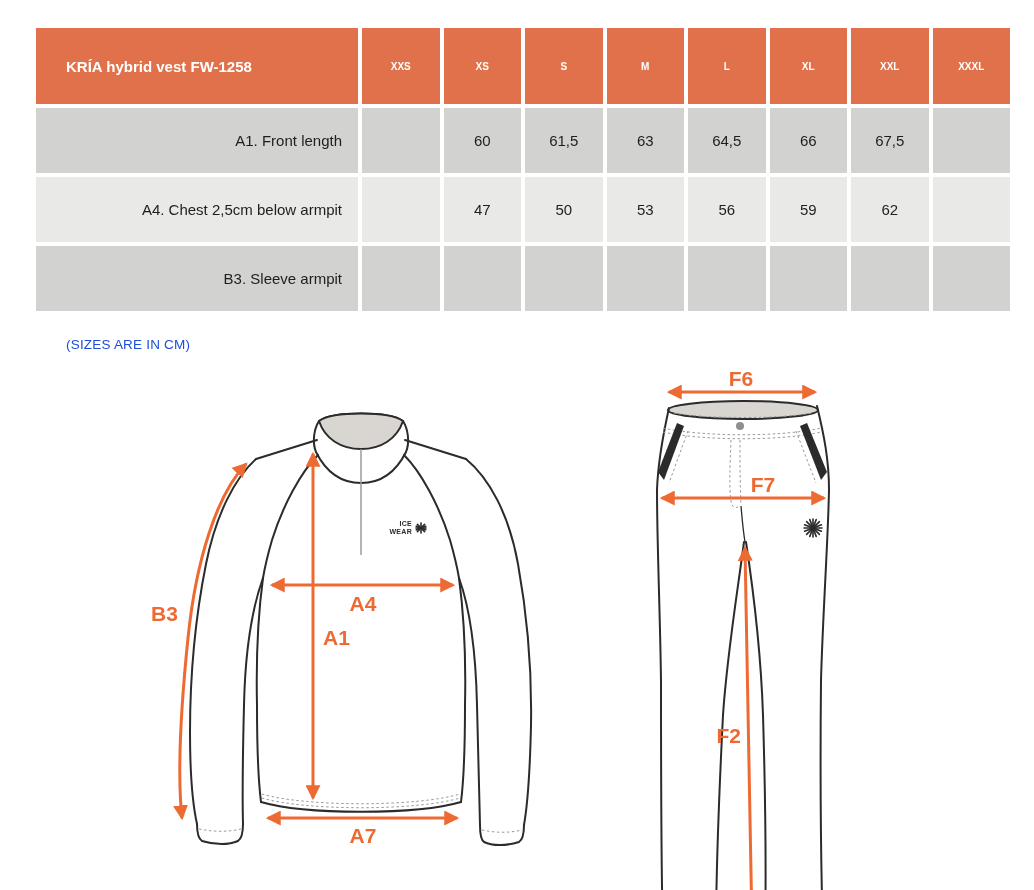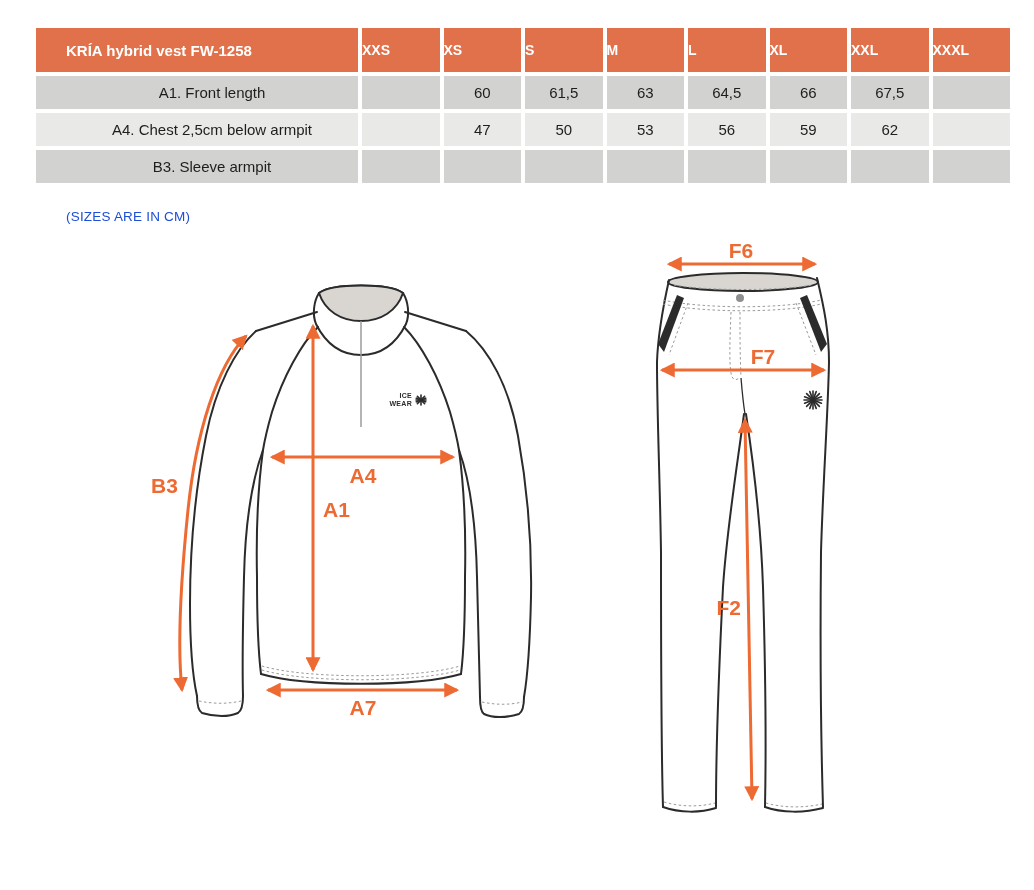--- a/index.html
+++ b/index.html
@@ -12,44 +12,44 @@
     overflow: hidden;
   }
   table.size-table {
     border-collapse: separate;
     border-spacing: 4px;
     table-layout: fixed;
     width: 982px;
     margin: 24px 0 0 32px;
   }
   table.size-table th, table.size-table td {
-    padding: 0;
+    padding: 16px;
     vertical-align: middle;
   }
   table.size-table thead th {
     background: #e0714a;
     color: #ffffff;
     font-weight: bold;
-    font-size: 14px;
+    font-size: 10px;
     height: 44px;
-    text-align: left;
+    text-align: center;
   }
   table.size-table thead th.title-cell {
     text-align: left;
     padding-left: 30px;
     font-size: 15px;
   }
   table.size-table tbody td {
     height: 33px;
     font-size: 15px;
     color: #1e1e1c;
     text-align: center;
   }
   table.size-table tbody td.label-cell {
-    text-align: center;
+    text-align: right;
     padding-left: 30px;
   }
   table.size-table tbody tr:nth-child(odd) td { background: #d2d2d1; }
   table.size-table tbody tr:nth-child(even) td { background: #e9e9e8; }
 
   .note {
     margin: 22px 0 0 66px;
     color: #1d4ed8;
     font-size: 13.5px;
     letter-spacing: 0.2px;

